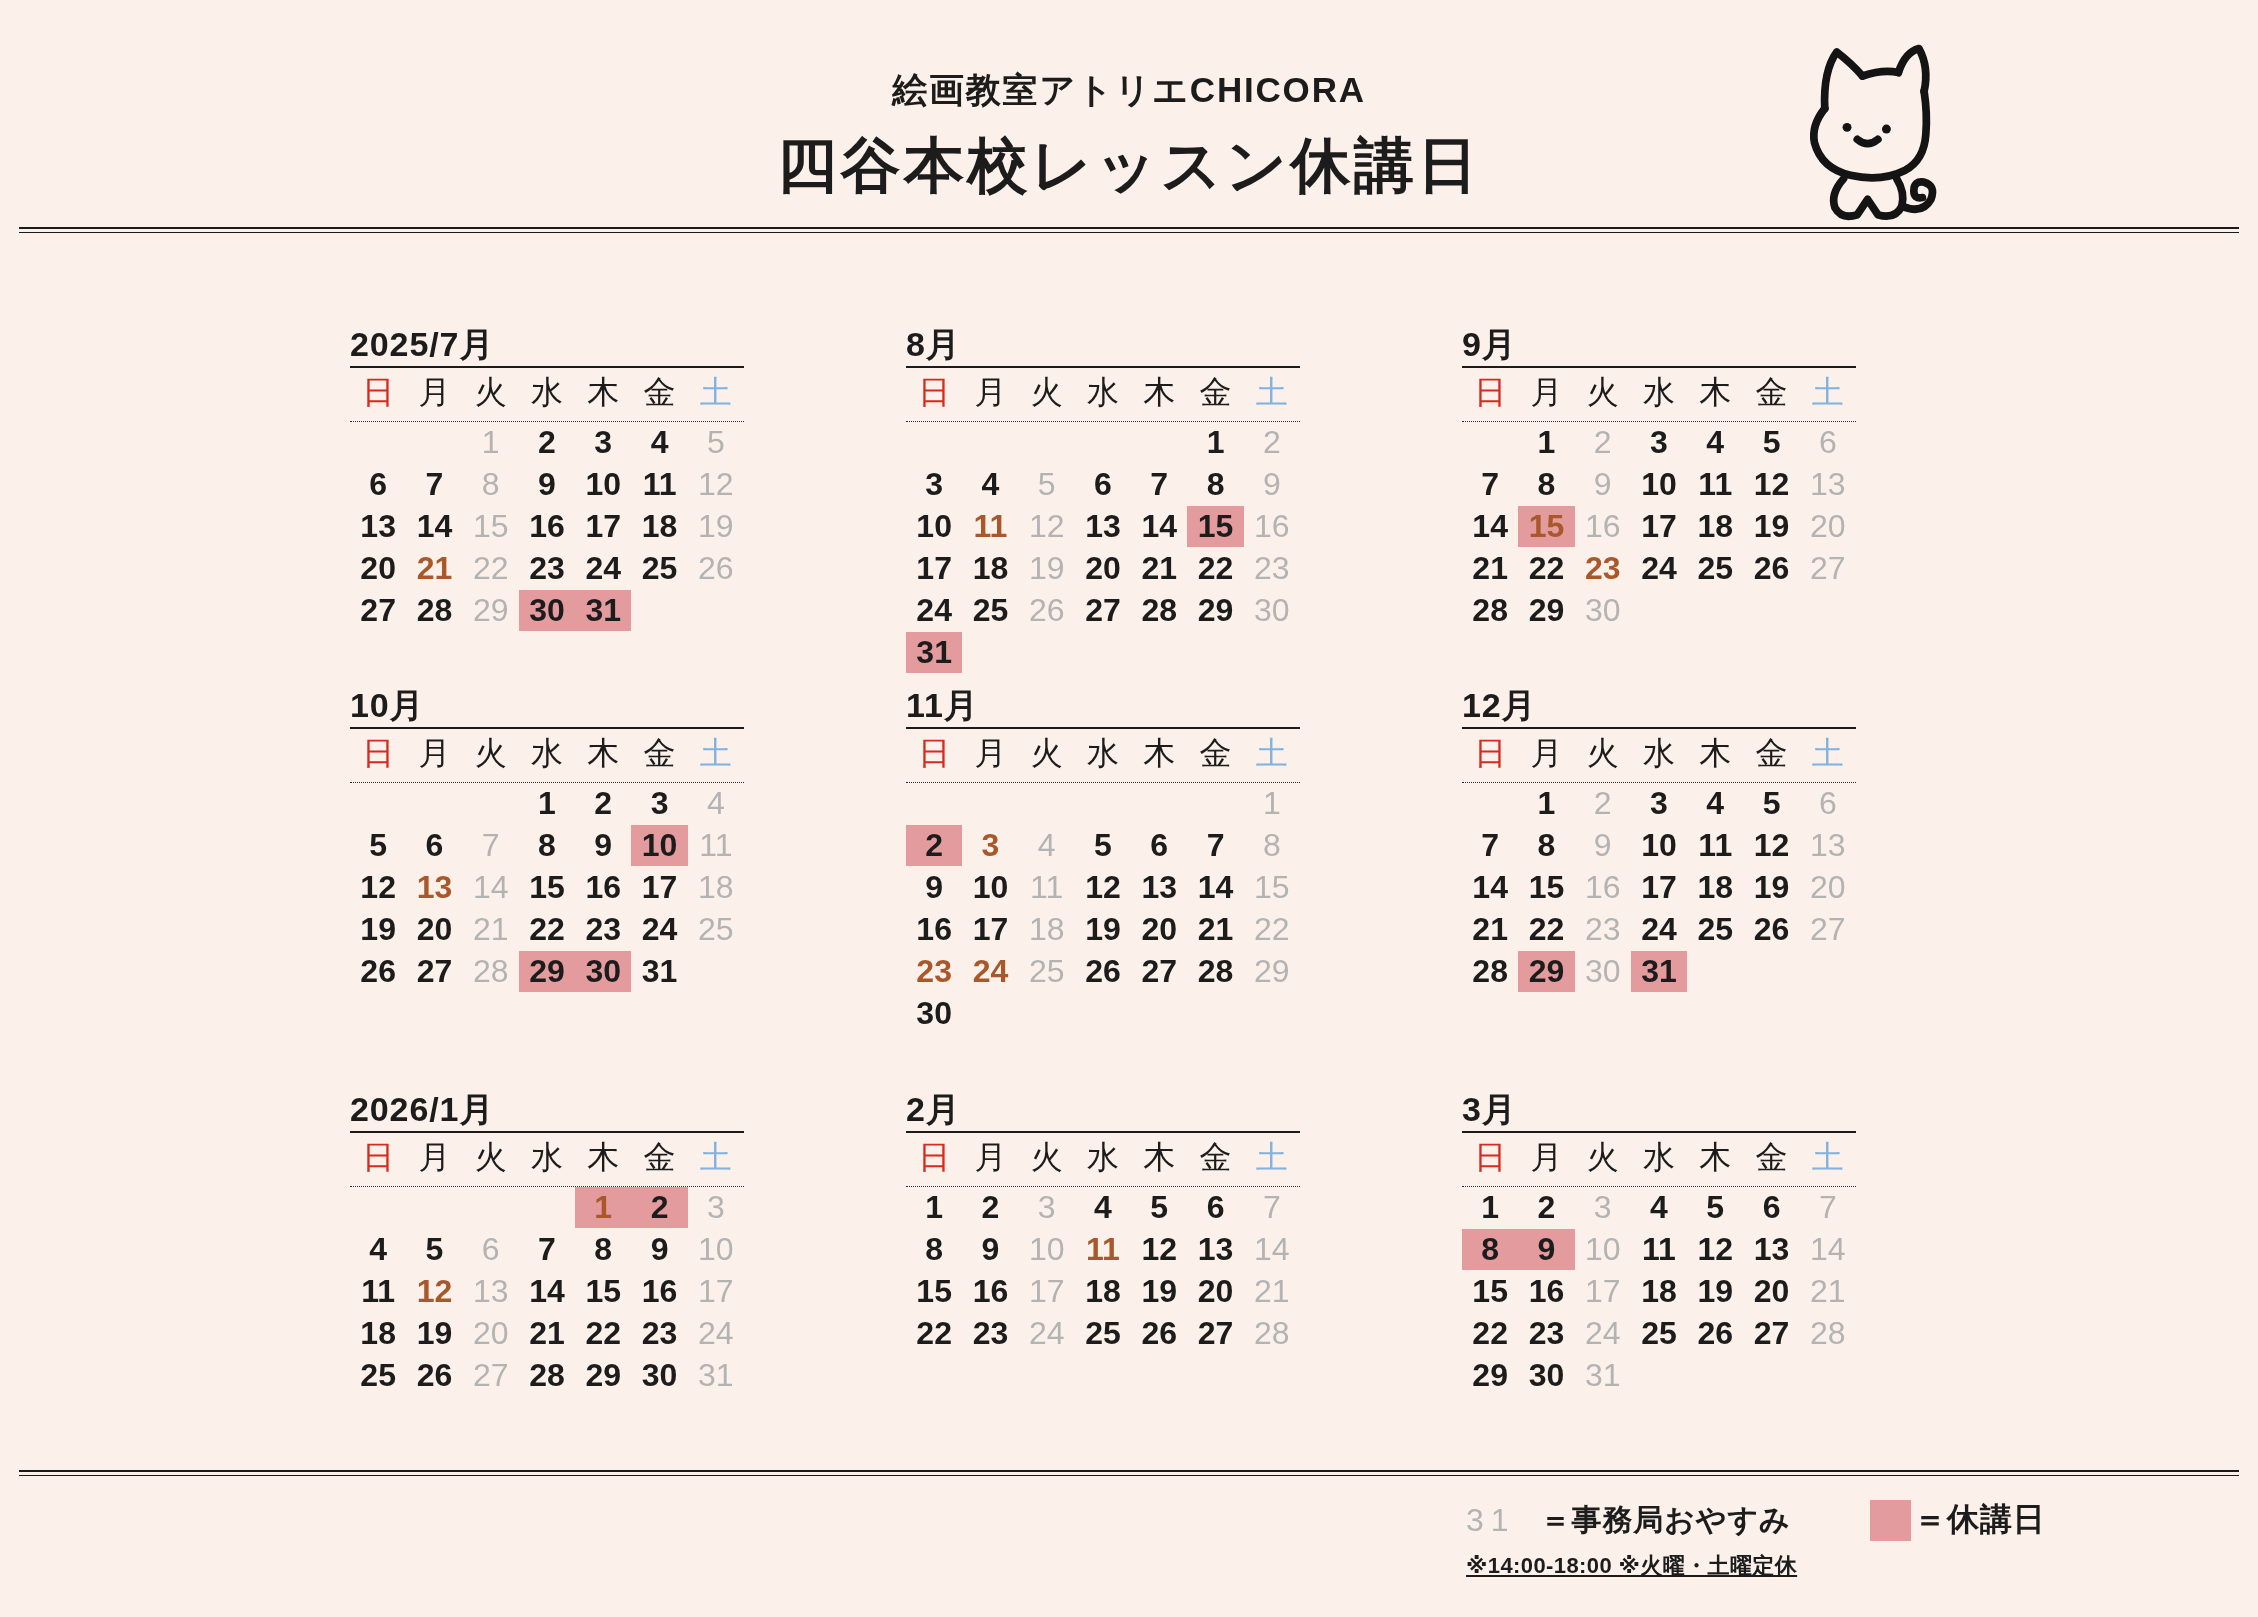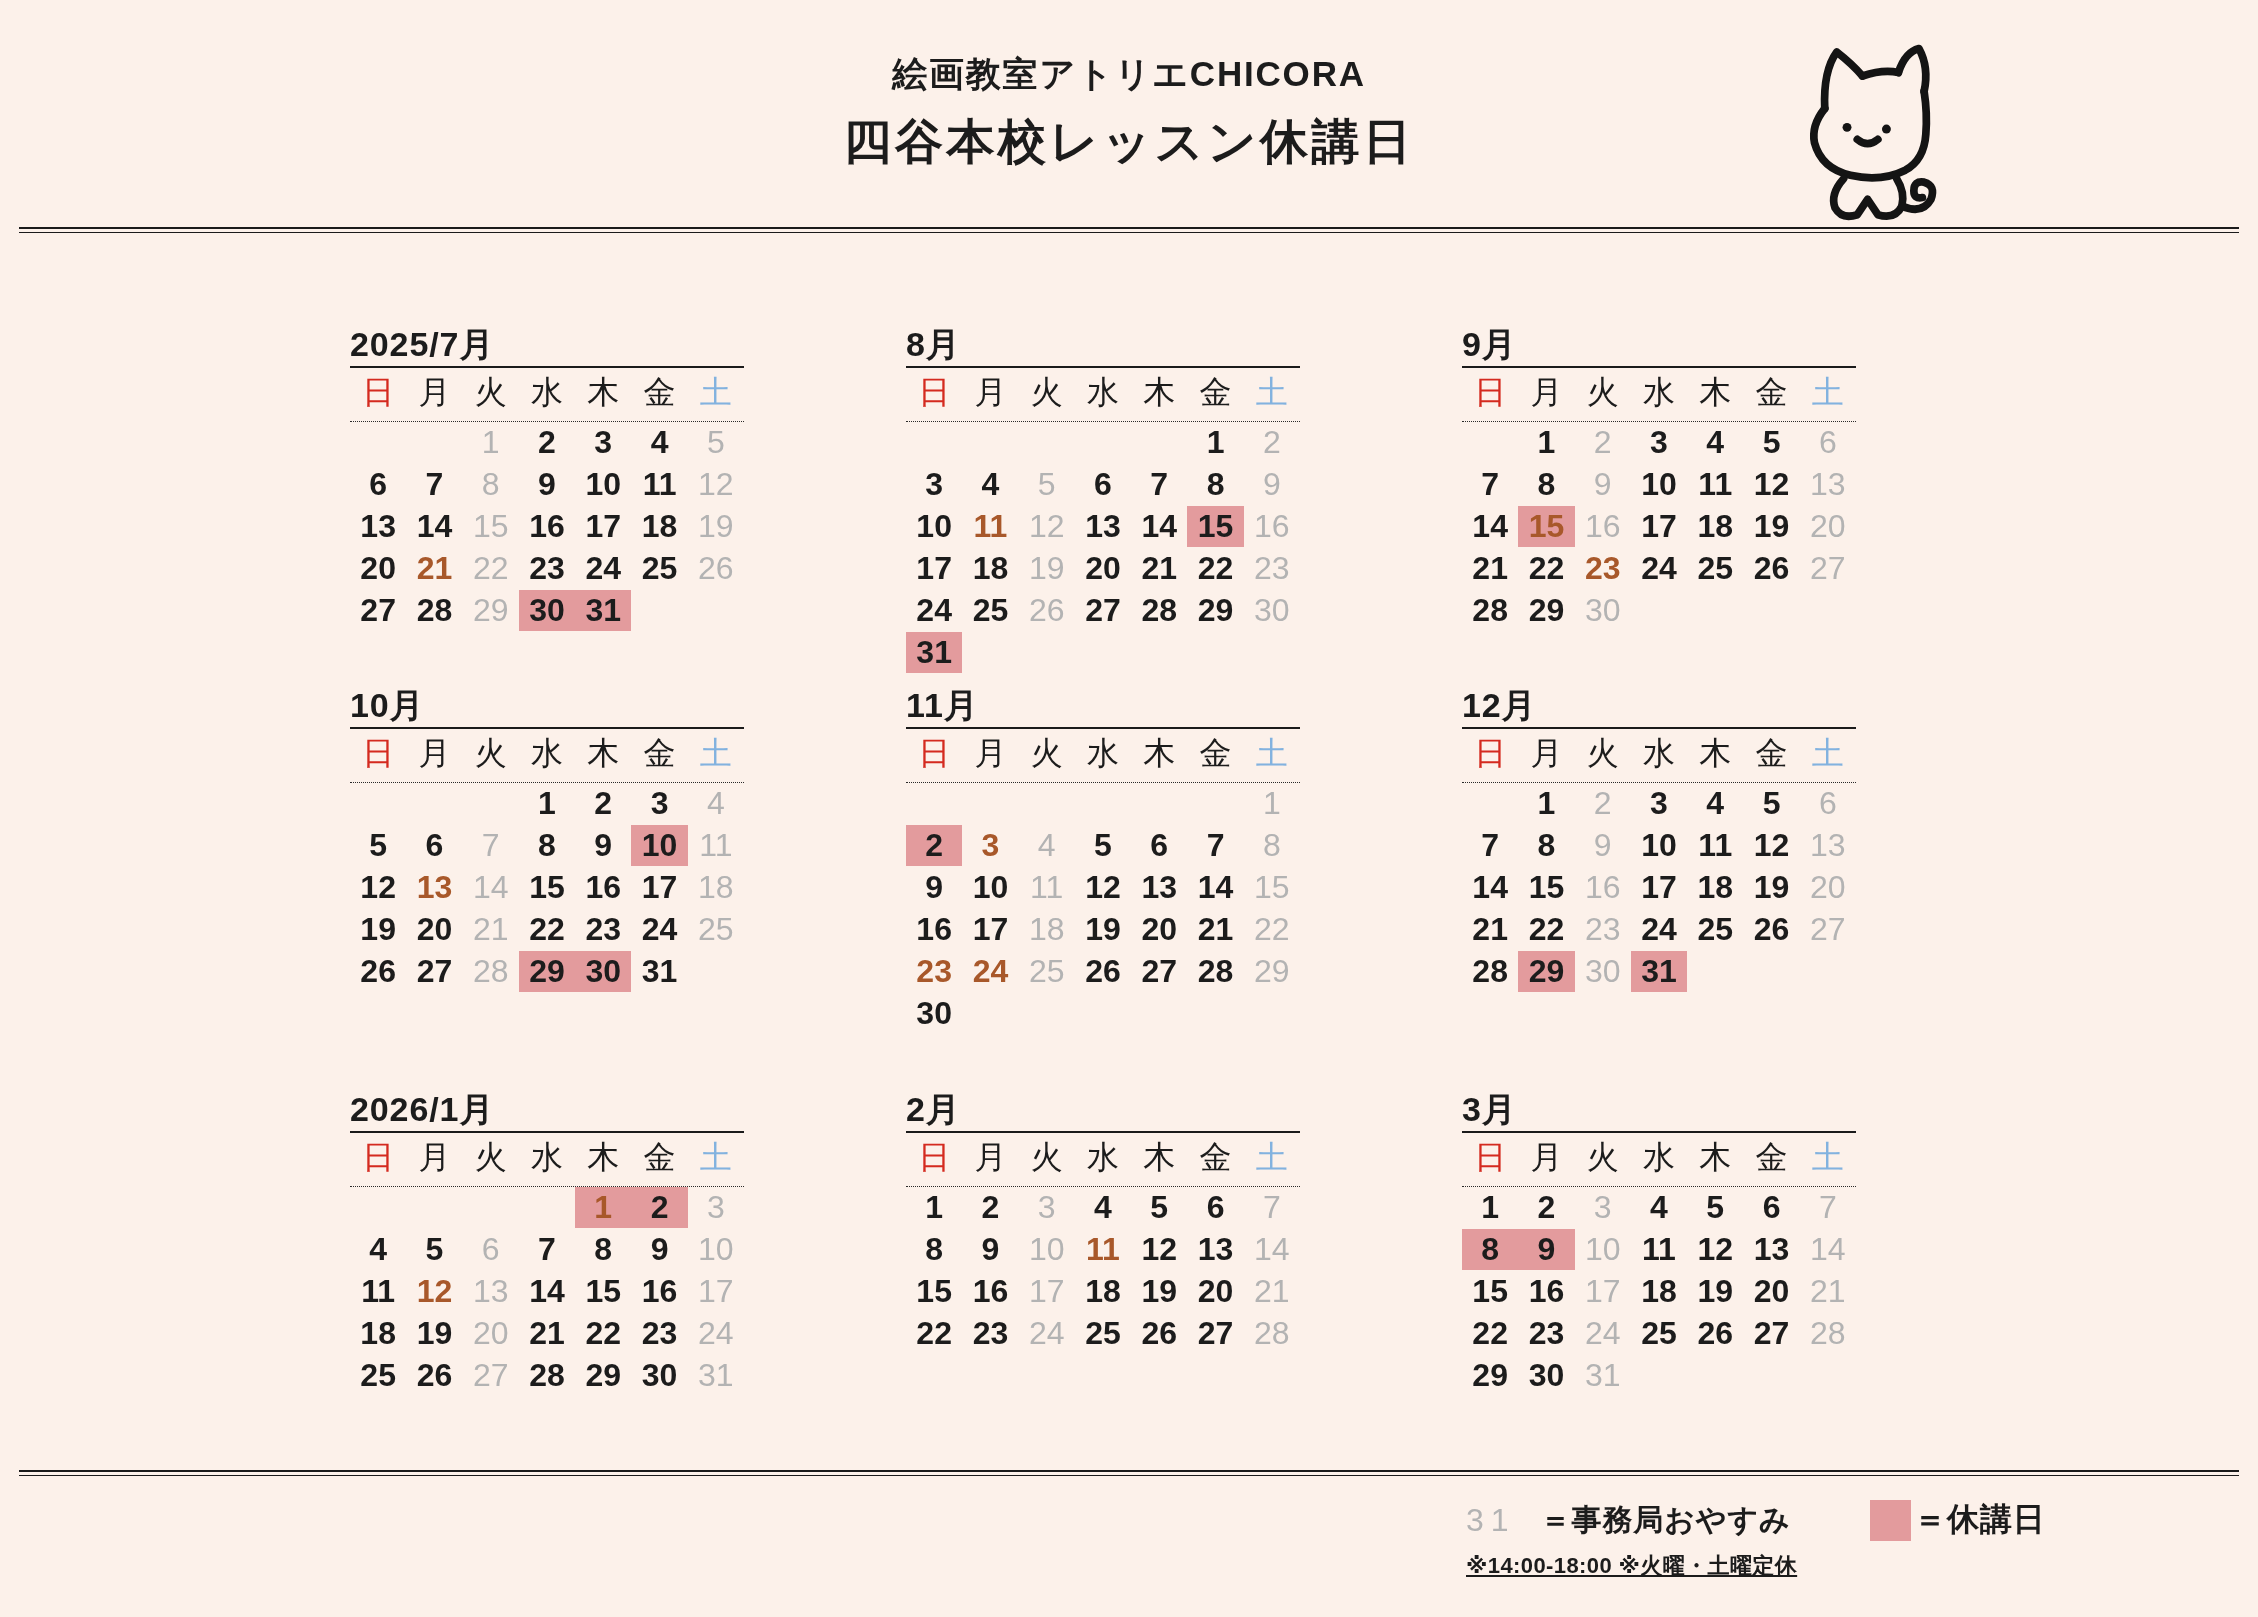--- a/index.html
+++ b/index.html
@@ -4,23 +4,23 @@
 <style>
   html,body{margin:0;padding:0;}
   body{
     width:2258px;height:1618px;overflow:hidden;
     background:var(--background,#fcf1ea);
     font-family:"Liberation Sans","DejaVu Sans",sans-serif;
     color:var(--text,#1c1c1c);
     position:relative;
   }
   
-  .header{position:absolute;top:51px;left:0;width:100%;text-align:center;}
+  .header{position:absolute;top:67px;left:0;width:100%;text-align:center;}
   .t1{font-size:35px;font-weight:bold;letter-spacing:1.8px;}
-  .t2{font-size:48px;font-weight:bold;letter-spacing:3.5px;margin-top:12.4px;}
+  .t2{font-size:60px;font-weight:bold;letter-spacing:3.5px;margin-top:12.4px;}
   .cat{position:absolute;left:1795px;top:40px;width:176px;height:185px;}
   .rule{position:absolute;left:19.4px;right:19.4px;height:2.6px;
         border-top:2.6px solid #1b1b1b;border-bottom:1.8px solid #1b1b1b;}
   .rule.top{top:227px;}
   .rule.bottom{top:1470px;}
   
   #calendar-grid{
     position:absolute;left:350px;top:325px;
     display:grid;grid-template-columns:394px 394px 394px;
     grid-template-rows:361px 404px auto;column-gap:162px;

